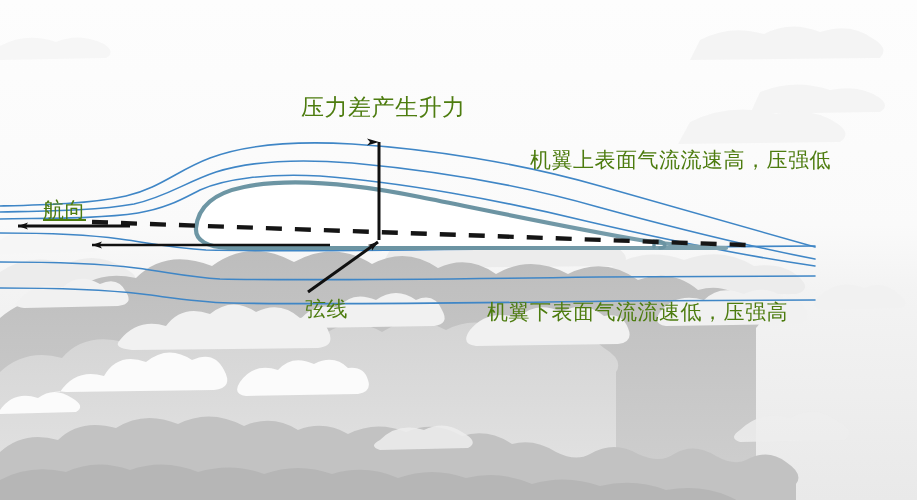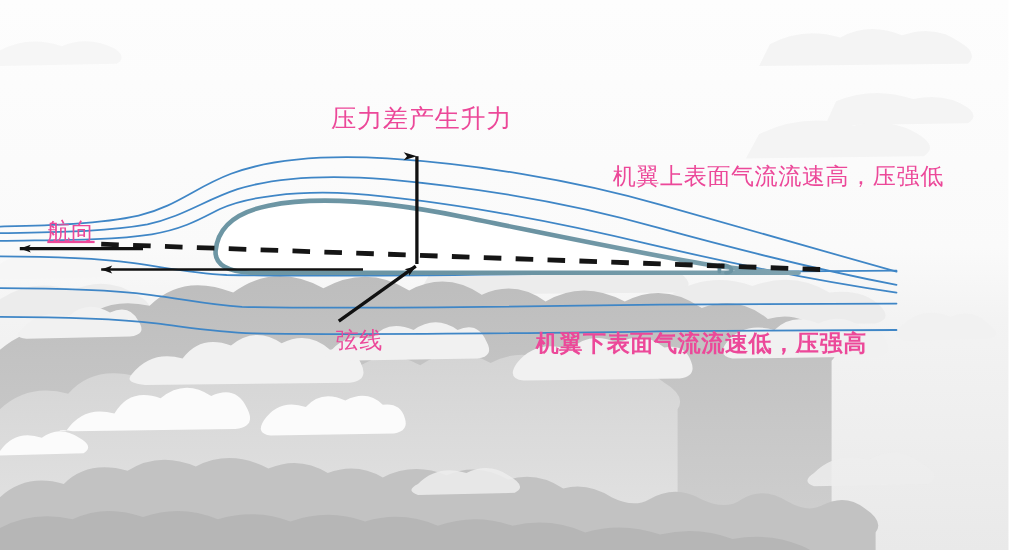--- a/index.html
+++ b/index.html
@@ -5,29 +5,29 @@
   html,body{margin:0;padding:0;}
   body{
     width:917px;height:500px;overflow:hidden;
     font-family:"Liberation Serif","DejaVu Serif",serif;
     background:#ffffff;
   }
   #stage{position:relative;width:917px;height:500px;overflow:hidden;}
   #stage svg.layer{position:absolute;left:0;top:0;width:917px;height:500px;}
   .lbl{
     position:absolute;
-    color:#ec4899;
+    color:#4d7c0f;
     font-family:"Liberation Serif","DejaVu Serif",serif;
     white-space:nowrap;
     line-height:1;
     letter-spacing:0.5px;
   }
   #lbl-lift{left:301px;top:96px;font-size:23px;}
-  #lbl-upper{left:530px;top:150px;font-size:21px;margin-left:27px;}
-  #lbl-lower{left:487px;top:302px;font-size:21px;font-weight:bold;}
+  #lbl-upper{left:530px;top:150px;font-size:21px;}
+  #lbl-lower{left:487px;top:302px;font-size:21px;}
   #lbl-chord{left:305px;top:299px;font-size:21px;}
   #lbl-heading{left:43px;top:200px;font-size:21px;text-decoration:underline;}
 </style>
 </head>
 <body>
 
 <div id="stage">
 
   <svg class="layer" viewBox="0 0 917 500" preserveAspectRatio="none">
     <defs>

